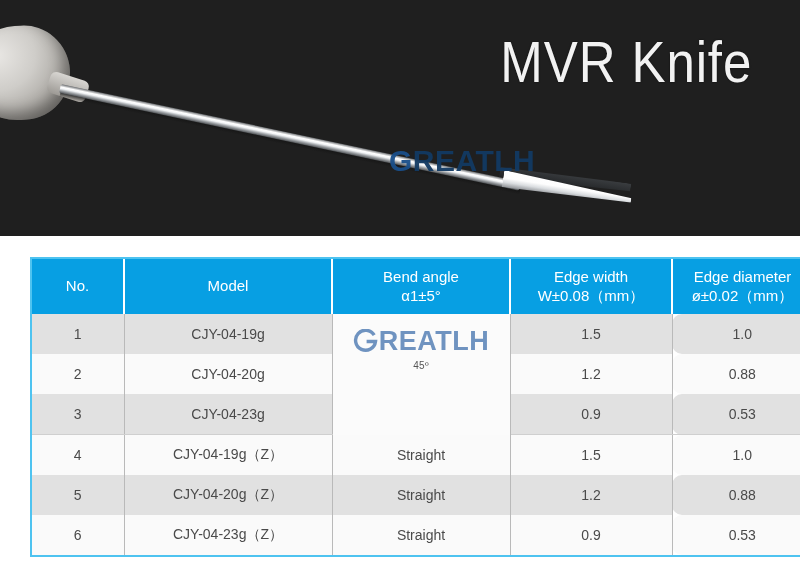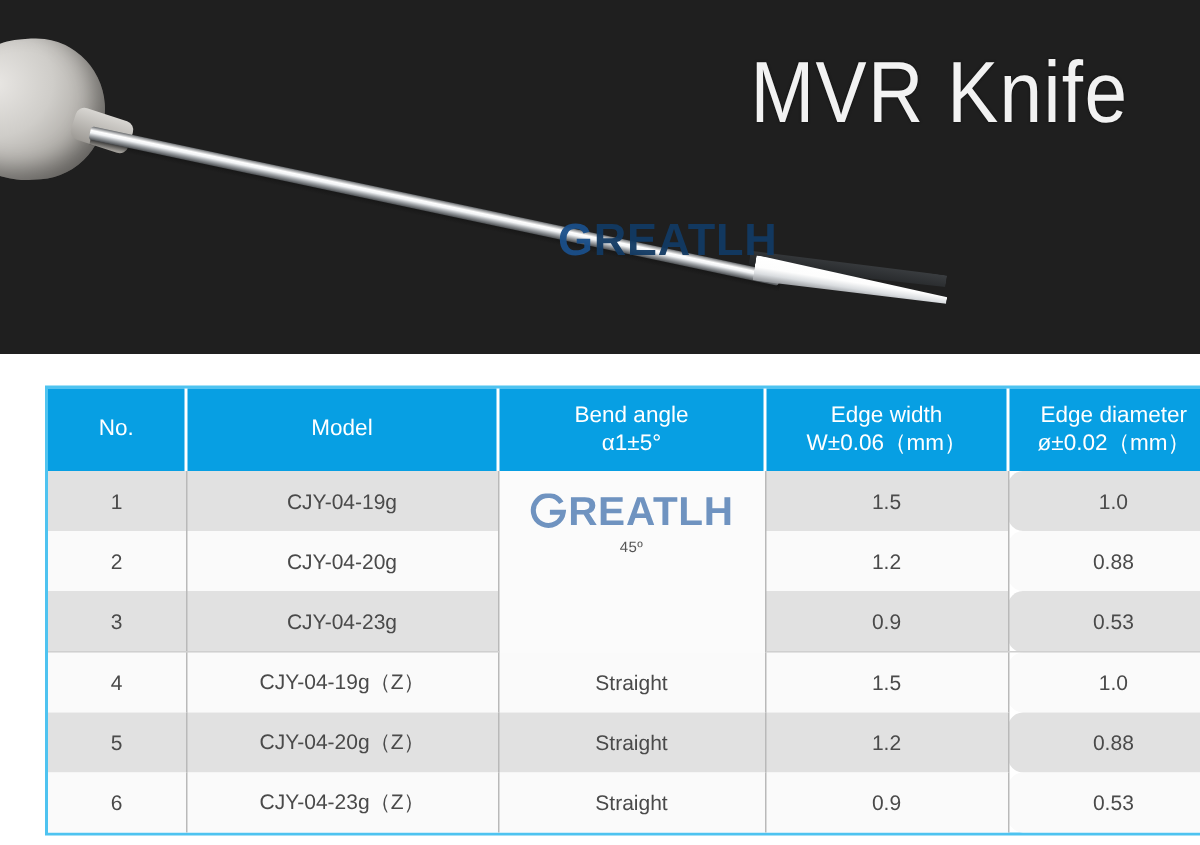--- a/index.html
+++ b/index.html
@@ -60,21 +60,21 @@
     transform:rotate(9deg);transform-origin:left center;
     clip-path:polygon(0 0, 100% 46%, 100% 72%, 0 100%);
   }
   .blade-dark{
     position:absolute;left:500px;top:163px;width:132px;height:14px;
     background:linear-gradient(180deg,#3a3d40,#202224);
     transform:rotate(9deg);transform-origin:left center;
     clip-path:polygon(0 30%, 100% 0, 100% 55%, 0 100%);
   }
   .wm-hero{
-    position:absolute;left:372px;top:144px;
+    position:absolute;left:389px;top:144px;
     font-size:30px;font-weight:700;letter-spacing:.5px;
     color:#123a63;opacity:.95;
     font-family:"Liberation Sans","DejaVu Sans",sans-serif;
     white-space:nowrap;
   }
   .wm-hero .g1{color:#1a4f8a;}
 
   
   .table-wrap{
     position:absolute;left:8px;top:257px;
@@ -167,21 +167,21 @@
       <thead>
         <tr>
           <th>No.</th>
           <th>Model</th>
           <th>
             <span>Bend angle</span>
             <span class="l2">α1±5°</span>
           </th>
           <th>
             <span>Edge width</span>
-            <span class="l2">W±0.06（mm）</span>
+            <span class="l2">W±0.08（mm）</span>
           </th>
           <th>
             <span>Edge diameter</span>
             <span class="l2">ø±0.02（mm）</span>
           </th>
         </tr>
       </thead>
       <tbody id="tbody">
           <tr>
             <td>1</td>

